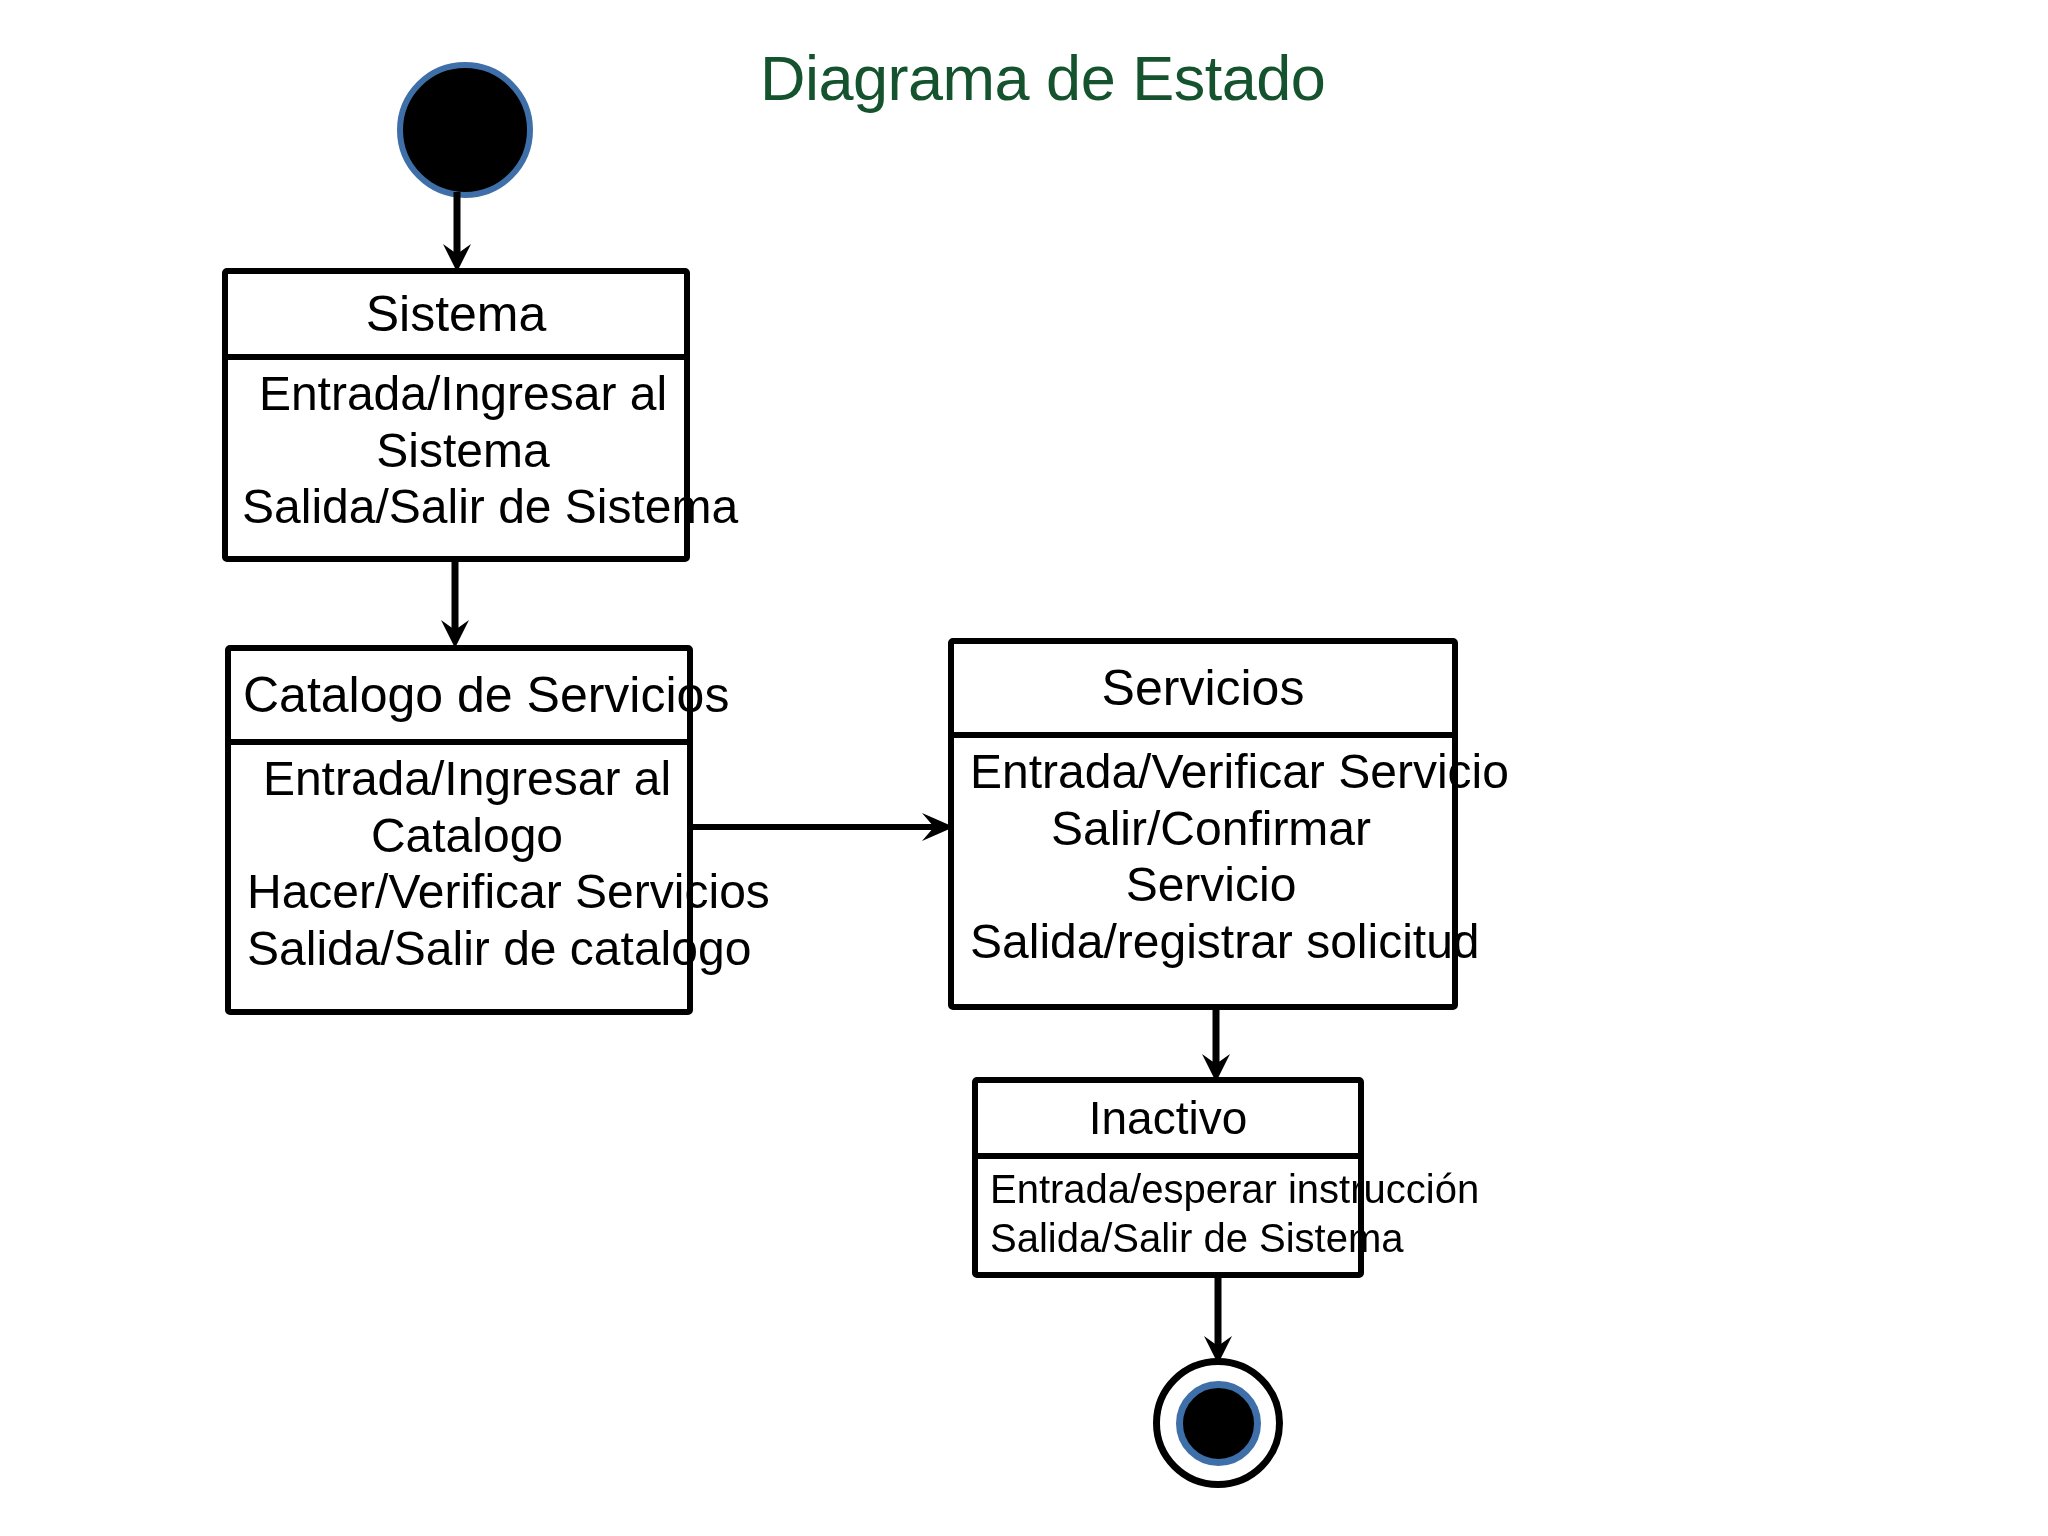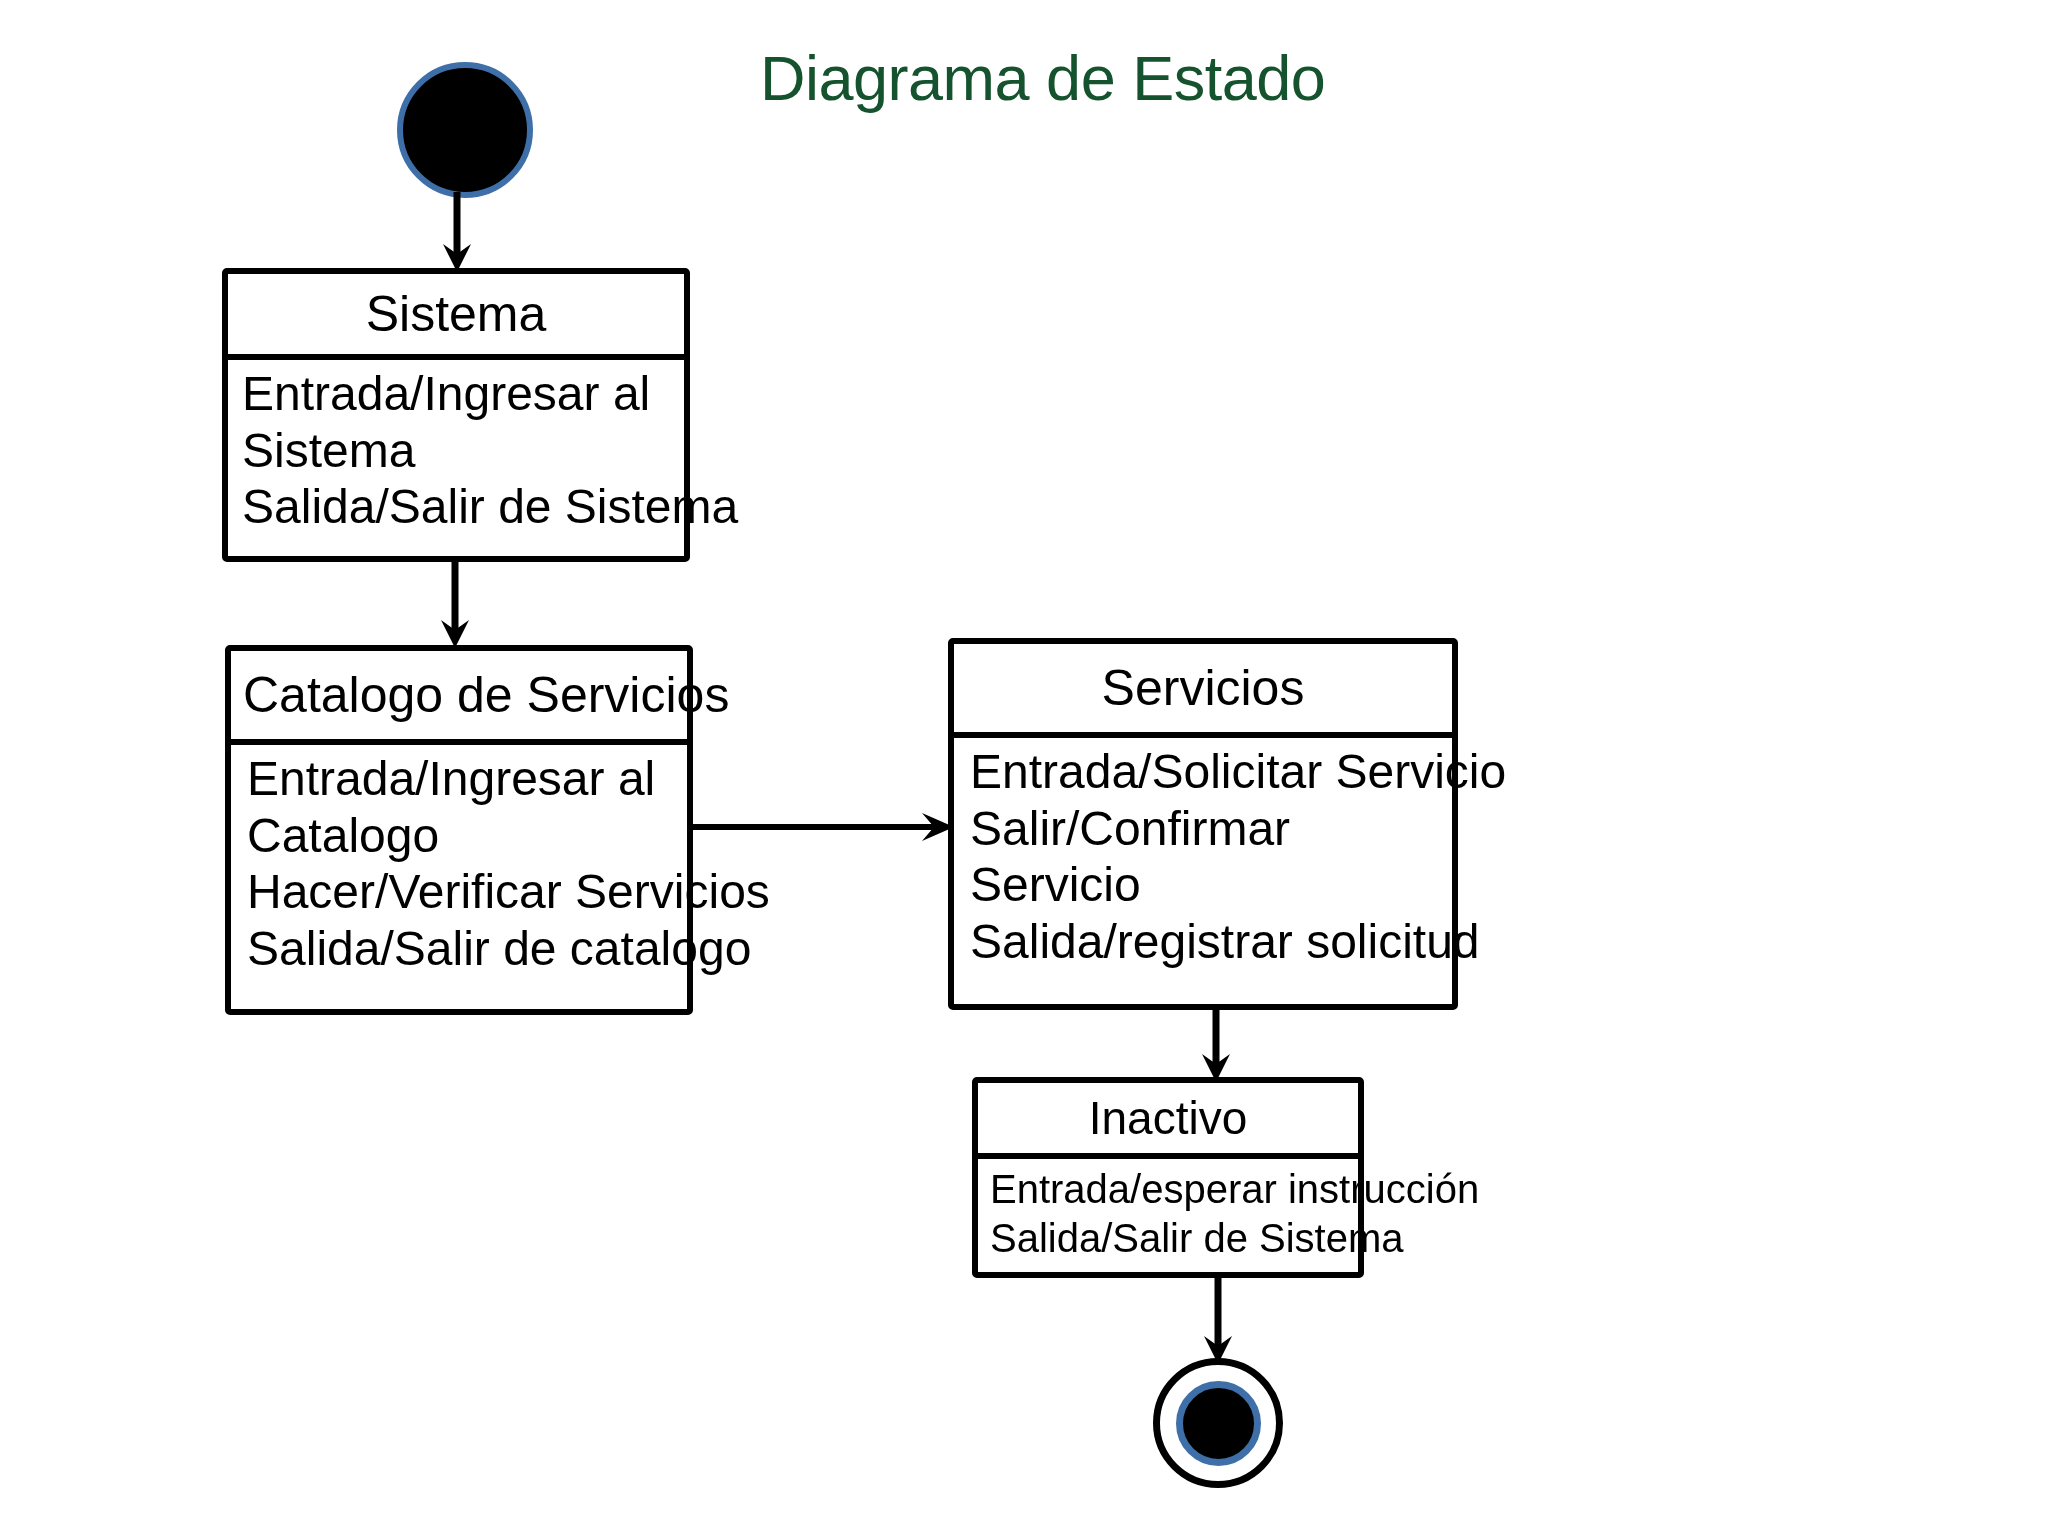--- a/index.html
+++ b/index.html
@@ -75,20 +75,21 @@
   .state-title {
     white-space: nowrap;
     line-height: 1;
   }
   .state-body {
     position: absolute;
     left: 0;
     right: 0;
     box-sizing: border-box;
     overflow: visible;
+    text-align: center;
   }
   .state-line {
     white-space: nowrap;
     line-height: 1.18;
   }
 
   
   #state-sistema { left: 222px; top: 268px; width: 468px; height: 294px; }
   #state-sistema .state-title-row { height: 86px; }
   #state-sistema .state-title { font-size: 50px; }
@@ -174,21 +175,21 @@
       <line x1="0" y1="27" x2="250" y2="27" stroke="#000" stroke-width="6"></line>
       <path d="M264 27 L232 13 L244 27 L232 41 Z" fill="#000"></path>
     </svg>
   </div>
 
   <div class="state-box" id="state-servicios">
     <div class="state-title-row">
       <span class="state-title">Servicios</span>
     </div>
     <div class="state-body">
-      <div class="state-line">Entrada/Solicitar Servicio</div>
+      <div class="state-line">Entrada/Verificar Servicio</div>
       <div class="state-line">Salir/Confirmar</div>
       <div class="state-line">Servicio</div>
       <div class="state-line">Salida/registrar solicitud</div>
     </div>
   </div>
 
   <div class="transition" style="left:1196px; top:1006px; width:40px; height:78px;">
     <svg width="40" height="78" viewBox="0 0 40 78">
       <line x1="20" y1="0" x2="20" y2="64" stroke="#000" stroke-width="7"></line>
       <path d="M20 76 L6 48 L20 58 L34 48 Z" fill="#000"></path>

